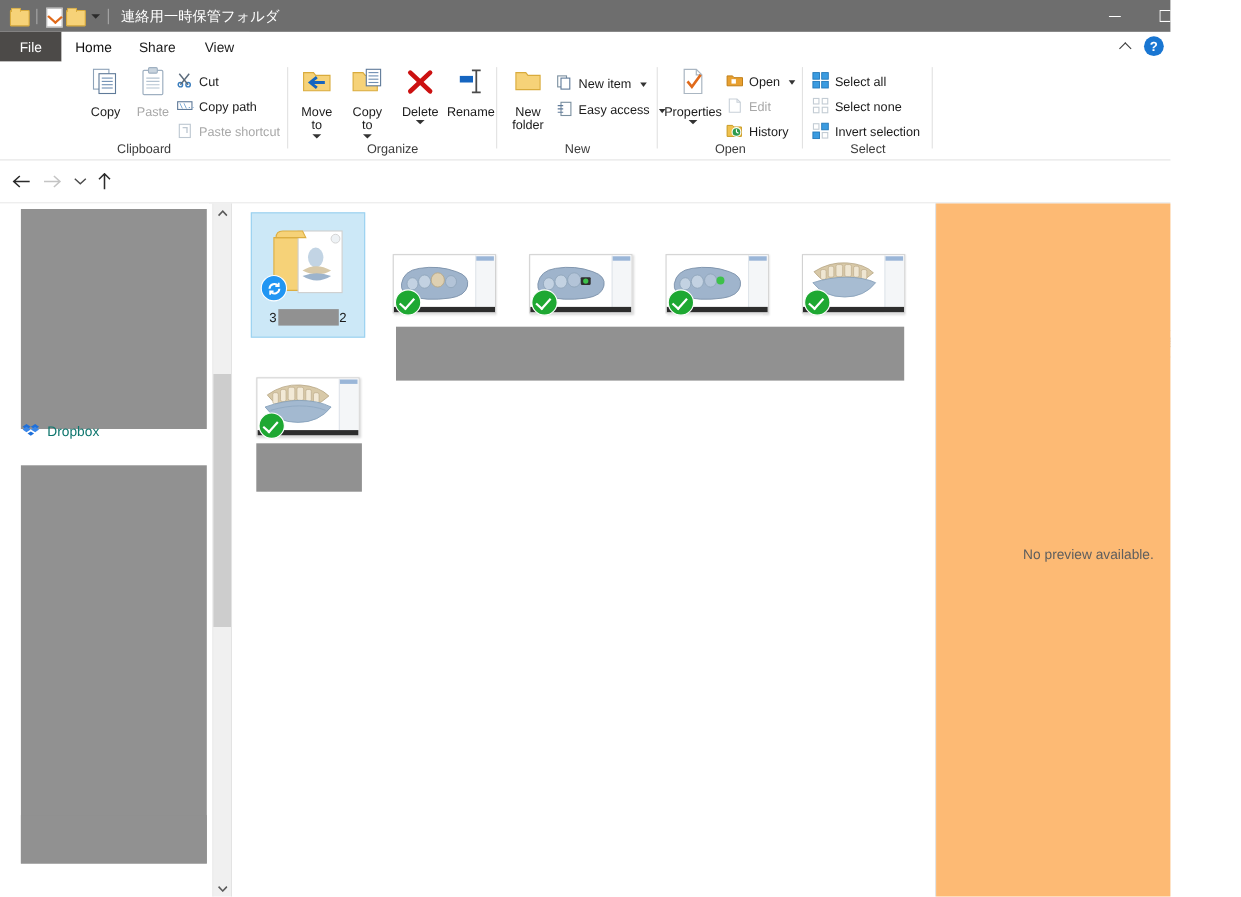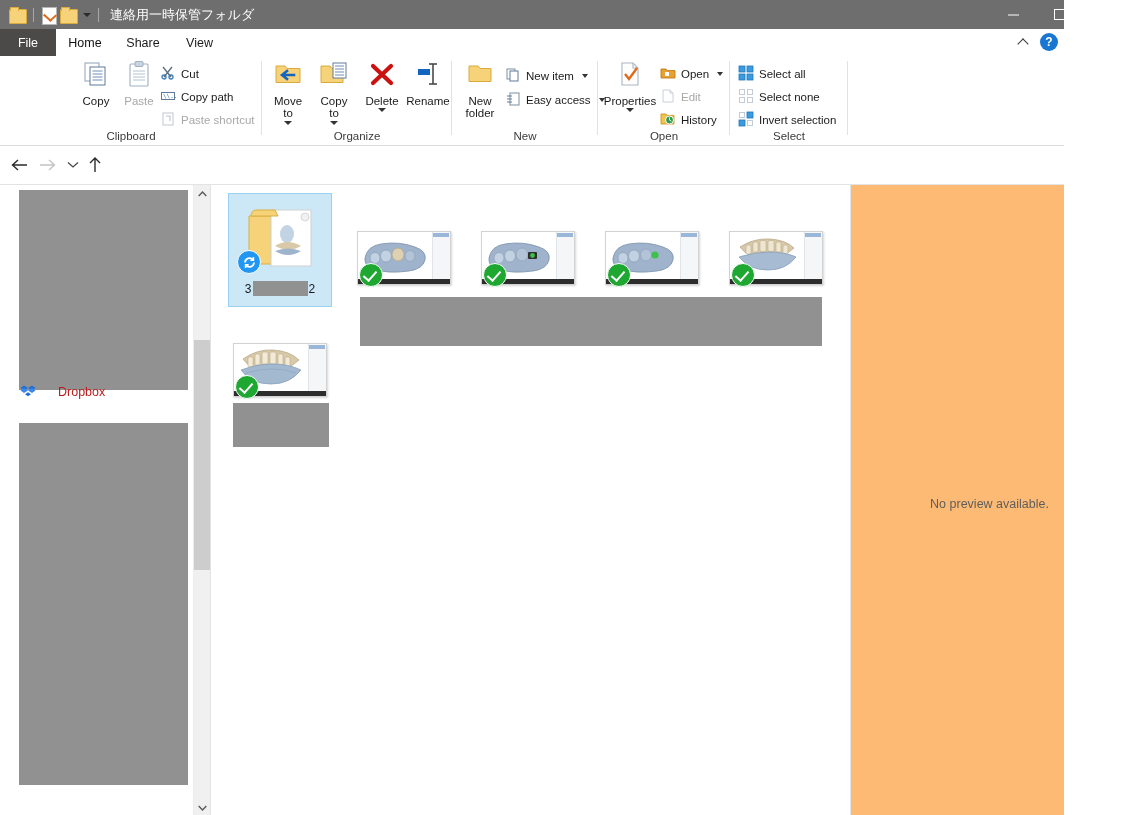--- a/index.html
+++ b/index.html
@@ -71,21 +71,21 @@
   .addr-drop:after{content:"";position:absolute;left:4px;top:6px;border-left:4px solid transparent;border-right:4px solid transparent;border-top:4px solid #3a3a3a;}
   .refresh{position:absolute;left:876px;top:154px;width:22px;height:23px;display:flex;align-items:center;justify-content:center;color:#3a3a3a;font-size:14px;}
   .searchbox{position:absolute;left:914px;top:154px;width:207px;height:23px;border:1px solid #cfcfcf;background:#fff;display:flex;align-items:center;}
   .search-ic{margin-left:13px;margin-right:8px;}
   .search-ph{font-size:12.5px;color:#6b6b6b;white-space:nowrap;overflow:hidden;}
 
   
   .content{position:absolute;left:0;top:184px;width:1128px;height:631px;background:#fff;border-top:1px solid #e3e3e3;}
   .navpane{position:absolute;left:0;top:0;width:190px;height:631px;background:#fff;overflow:hidden;}
   .nav-redact{position:absolute;background:#919191;}
-  .nav-item{position:absolute;display:flex;align-items:center;gap:22px;font-size:12.5px;color:#b91c1c;white-space:nowrap;}
+  .nav-item{position:absolute;display:flex;align-items:center;gap:7px;font-size:12.5px;color:#0f766e;white-space:nowrap;}
   .dbx{width:16px;height:14px;position:relative;}
   .navscroll{position:absolute;left:193px;top:0;width:17px;height:631px;background:#f0f0f0;border-left:1px solid #ececec;}
   .sc-arrow{position:absolute;left:0;width:17px;height:17px;display:flex;align-items:center;justify-content:center;color:#5a5a5a;font-size:9px;}
   .sc-thumb{position:absolute;left:0;width:17px;background:#cdcdcd;}
   .pane-div{position:absolute;top:0;width:1px;height:631px;background:#e3e3e3;}
 
   
   .filelist{position:absolute;left:211px;top:0;width:639px;height:631px;background:#fff;}
   .tile{position:absolute;}
   .tile-sel{background:#cce8f7;border:1px solid #99d1f0;box-sizing:border-box;}

